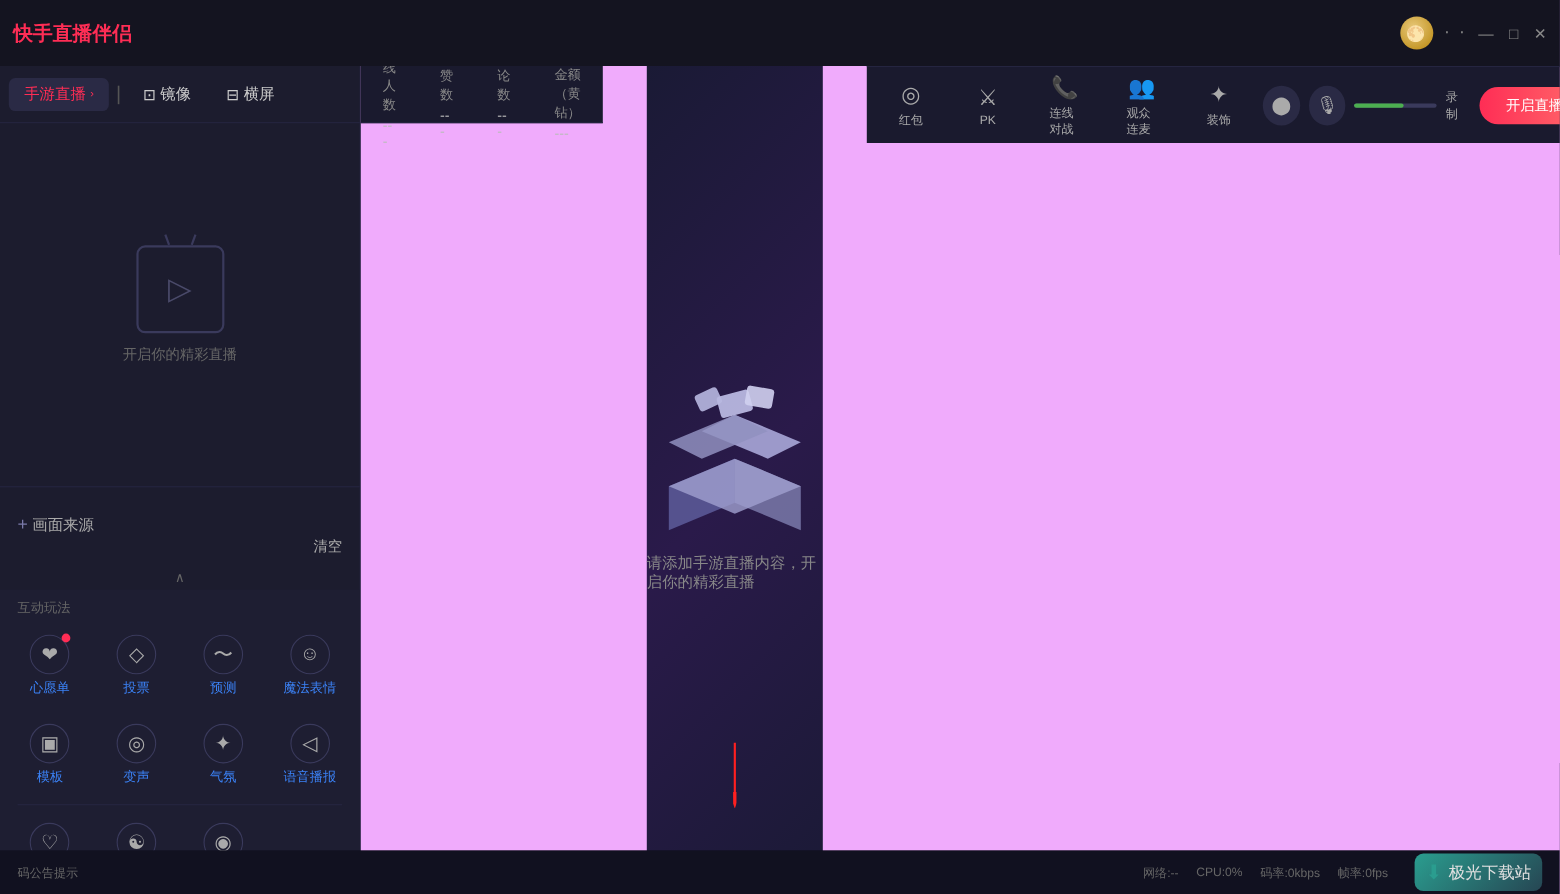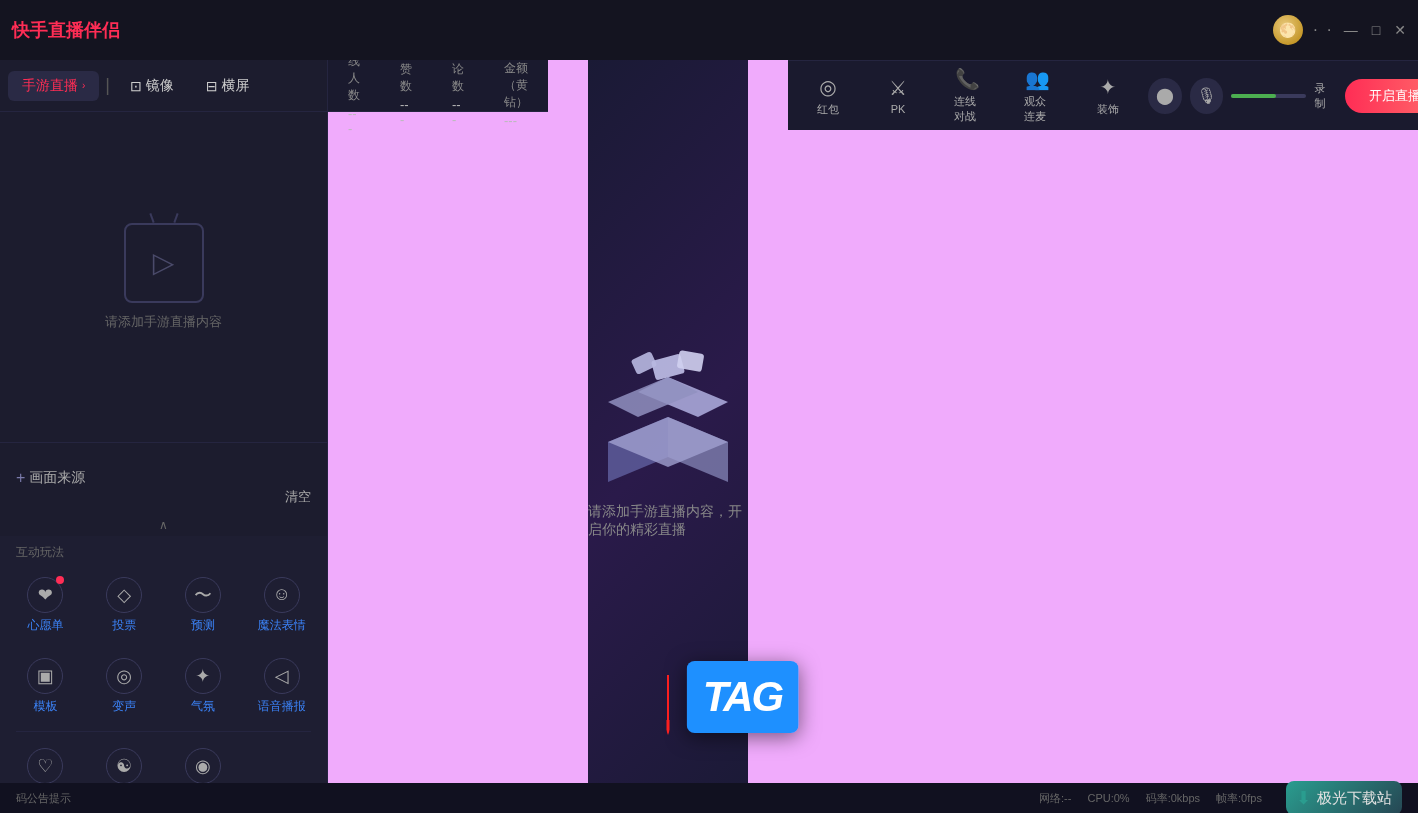--- a/index.html
+++ b/index.html
@@ -527,21 +527,21 @@
     }
     .download-badge-text {
       font-size: 15px;
       color: #e0e0e0;
       white-space: nowrap;
     }
 
     
     .status-bar {
       width: 100%;
-      height: 30px;
+      height: 40px;
       background: #111120;
       display: flex;
       align-items: center;
       padding: 0 16px;
       gap: 16px;
       position: absolute;
       bottom: 0;
       left: 0;
       z-index: 200;
     }
@@ -591,21 +591,21 @@
       <div class="nav-item">
         <span>⊟</span>
         <span>横屏</span>
       </div>
     </div>
 
     <div class="preview-area">
       <div class="preview-icon tv-antennae">
         <span class="preview-play">▷</span>
       </div>
-      <span class="preview-hint">请添加手游直播内容</span>
+      <span class="preview-hint">开启你的精彩直播</span>
     </div>
 
     <div class="scene-controls">
       <div class="add-scene">
         <span class="plus">+</span>
         <span> 画面来源</span>
       </div>
       <span class="clear-btn">清空</span>
     </div>
 
@@ -767,23 +767,20 @@
         <div class="right-section-icons">
           <span class="right-icon">⚙</span>
           <span class="right-icon">⊟</span>
         </div>
       </div>
     </div>
   </div>
 </div>
 
 <div class="watermark-overlay">
-  <div class="watermark-tag-section">
-    <span class="watermark-tag">TAG</span>
-  </div>
 </div>
 
 <div class="status-bar">
   <span class="status-item">码公告提示</span>
   <span style="flex:1;"></span>
   <span class="status-item">网络:--</span>
   <span class="status-item">CPU:0%</span>
   <span class="status-item">码率:0kbps</span>
   <span class="status-item">帧率:0fps</span>
 

